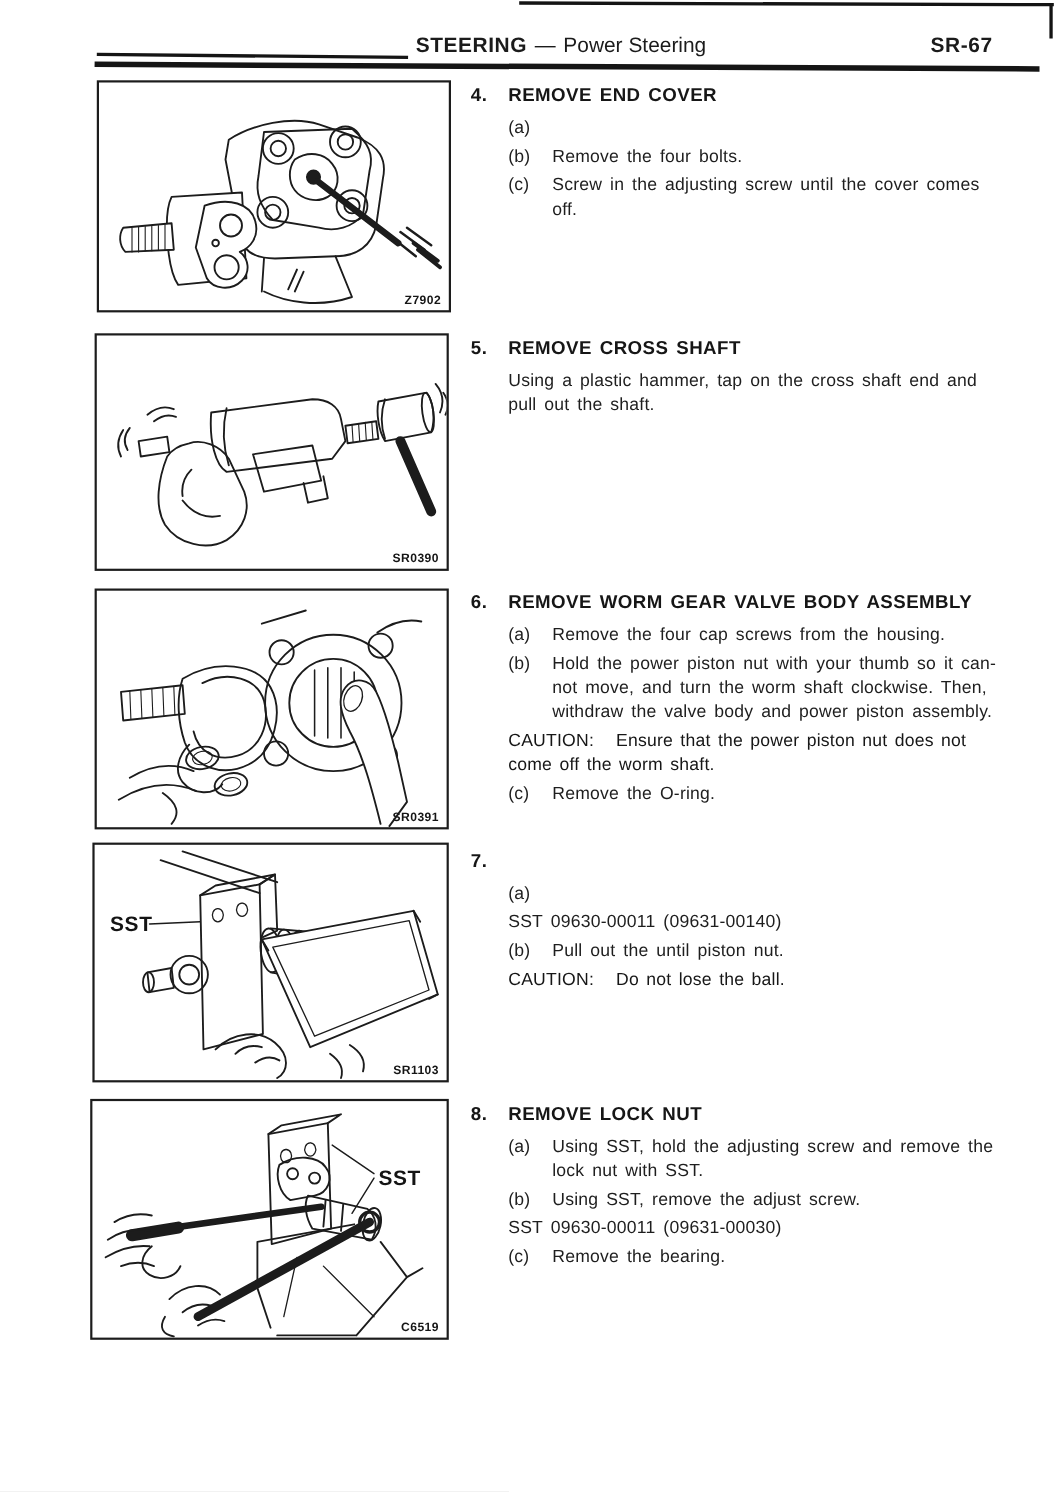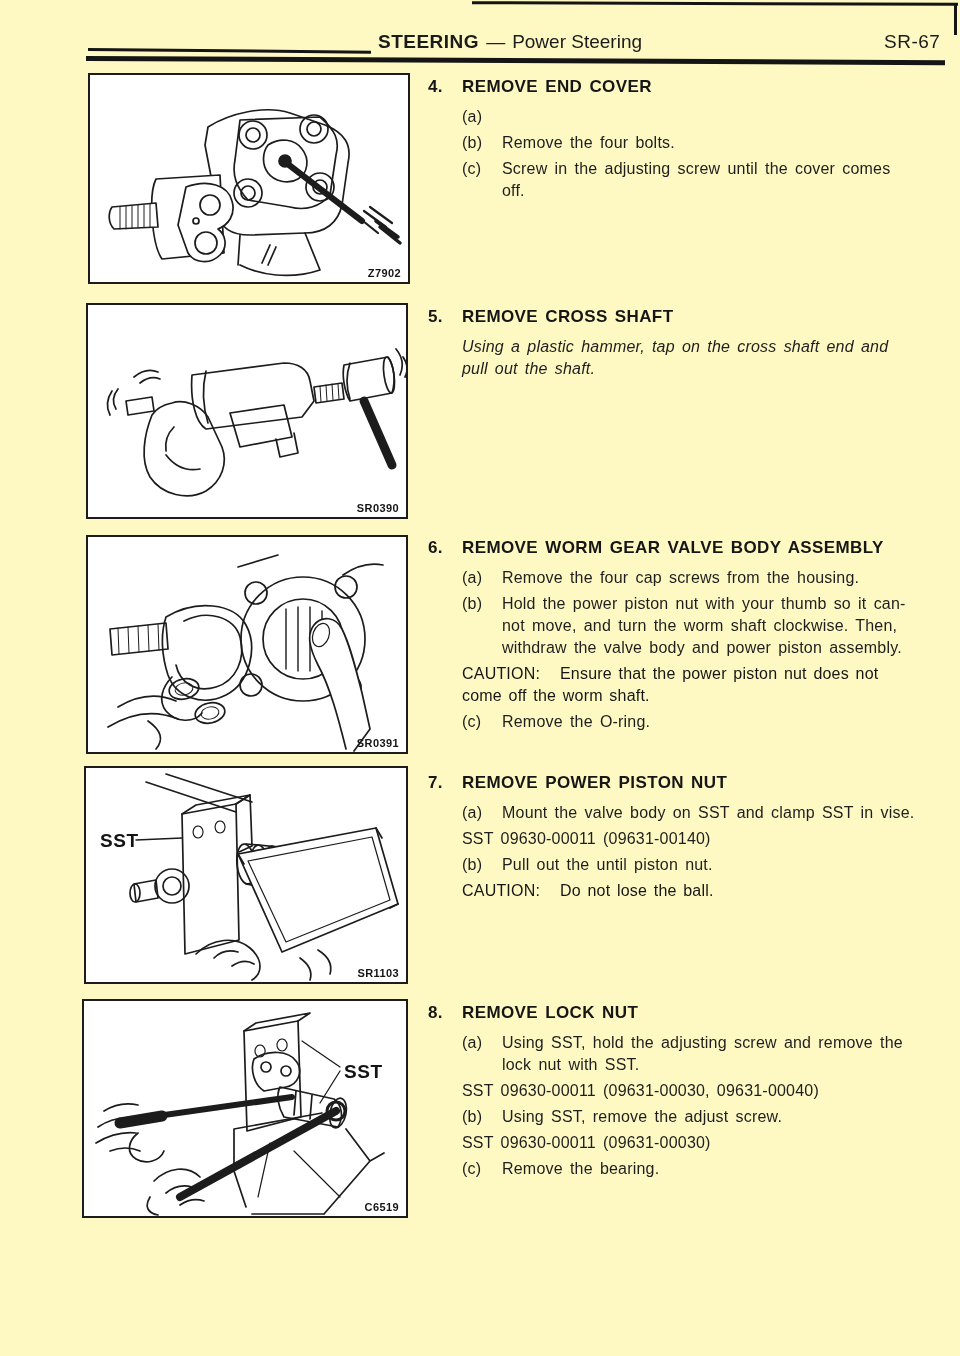--- a/index.html
+++ b/index.html
@@ -1,44 +1,44 @@
 <!DOCTYPE html>
 <html><head>
 <meta charset="utf-8">
 <style>
   html,body{margin:0;padding:0;background:#e8e8e8;}
   .page{
-    position:relative;width:960px;height:1356px;background:#fef9c3;
+    position:relative;width:960px;height:1356px;background:#ffffff;
     font-family:"Liberation Sans",sans-serif;color:#1b1b1b;overflow:hidden;
     margin:0 auto;
   }
   
   .hdr-text{position:absolute;left:378px;top:31px;font-size:19px;white-space:nowrap;}
   .hdr-sec{font-weight:bold;letter-spacing:0.5px;}
   .hdr-dash{margin:0 7px;}
   .hdr-sub{font-weight:500;}
-  .hdr-page{position:absolute;left:884px;top:31px;font-size:19px;font-weight:normal;letter-spacing:0.5px;}
+  .hdr-page{position:absolute;left:846px;top:31px;font-size:19px;font-weight:bold;letter-spacing:0.5px;}
   .rule-thin{position:absolute;left:88px;top:48px;width:283px;height:2.5px;background:#151515;transform:rotate(0.55deg);transform-origin:left center;}
   .rule-thick{position:absolute;left:86px;top:56px;width:859px;height:4.5px;background:#151515;transform:rotate(0.28deg);transform-origin:left center;}
   .edge-line-top{position:absolute;left:472px;top:2px;width:486px;height:2.5px;background:#141414;transform:rotate(0.18deg);}
   .edge-line-right{position:absolute;left:954px;top:3px;width:2.5px;height:32px;background:#141414;}
   
   .figbox{position:absolute;border:2px solid #1c1c1c;background:#fff;}
   .figbox svg{position:absolute;left:0;top:0;}
   .figcode{position:absolute;right:7px;bottom:3px;font-size:11px;font-weight:bold;letter-spacing:0.4px;color:#151515;}
   .sst-label{position:absolute;font-size:19px;font-weight:bold;letter-spacing:0.6px;color:#141414;}
   
   .step{position:absolute;left:428px;width:512px;}
   .step-head{display:flex;font-weight:bold;font-size:17px;line-height:22px;letter-spacing:0.4px;word-spacing:2px;color:#161616;}
   .step-num{width:34px;flex:none;}
   .step-body{margin-left:34px;margin-top:8px;font-size:16px;line-height:22px;color:#1e1e1e;word-spacing:2.5px;letter-spacing:0.2px;}
   .item{display:flex;margin-bottom:4px;}
   .marker{width:40px;flex:none;}
   .text{white-space:pre-line;}
-  .plain{white-space:pre-line;margin-bottom:4px;font-style:italic;}
+  .plain{white-space:pre-line;margin-bottom:4px;}
   .sst-line{white-space:pre-line;margin-bottom:4px;}
   .caution{white-space:pre-wrap;font-weight:normal;margin-bottom:4px;color:#161616;word-spacing:2px;}
   
   .watermark{position:absolute;left:686px;top:1317px;font-size:28px;color:#8e8e8e;letter-spacing:-0.3px;}
   
   .art{stroke:#1c1c1c;fill:none;stroke-width:1.7;stroke-linecap:round;stroke-linejoin:round;}
 </style>
 </head>
 <body>
 
@@ -248,26 +248,24 @@
       <div class="item">
         <span class="marker">(c)</span>
         <span class="text">Remove the O-ring.</span>
       </div>
     </div>
   </div>
 
   <div class="step" style="top:772px">
     <div class="step-head">
       <span class="step-num">7.</span>
-      <span class="step-title">REMOVE POWER PISTON NUT</span>
-    </div>
-    <div class="step-body">
-      <div class="item">
-        <span class="marker">(a)</span>
-        <span class="text">Mount the valve body on SST and clamp SST in vise.</span>
+    </div>
+    <div class="step-body">
+      <div class="item">
+        <span class="marker">(a)</span>
       </div>
       <div class="sst-line">SST 09630-00011 (09631-00140)</div>
       <div class="item">
         <span class="marker">(b)</span>
         <span class="text">Pull out the until piston nut.</span>
       </div>
       <div class="caution">CAUTION:   Do not lose the ball.</div>
     </div>
   </div>
 
@@ -275,21 +273,20 @@
     <div class="step-head">
       <span class="step-num">8.</span>
       <span class="step-title">REMOVE LOCK NUT</span>
     </div>
     <div class="step-body">
       <div class="item">
         <span class="marker">(a)</span>
         <span class="text">Using SST, hold the adjusting screw and remove the
 lock nut with SST.</span>
       </div>
-      <div class="sst-line">SST 09630-00011 (09631-00030, 09631-00040)</div>
       <div class="item">
         <span class="marker">(b)</span>
         <span class="text">Using SST, remove the adjust screw.</span>
       </div>
       <div class="sst-line">SST 09630-00011 (09631-00030)</div>
       <div class="item">
         <span class="marker">(c)</span>
         <span class="text">Remove the bearing.</span>
       </div>
     </div>

